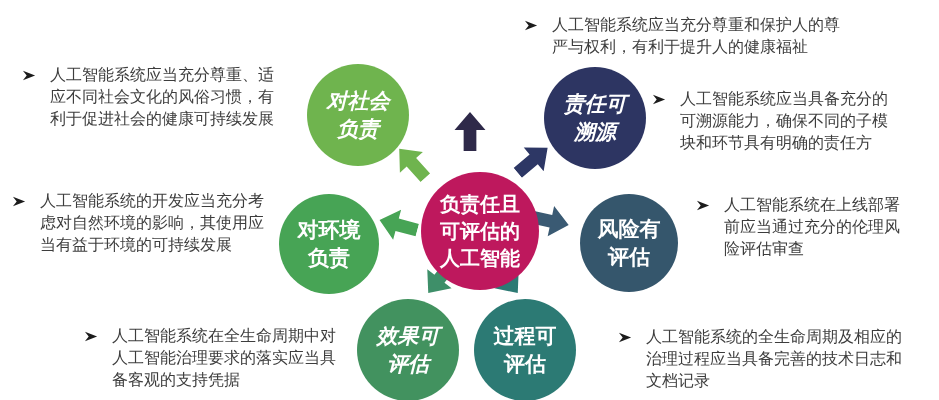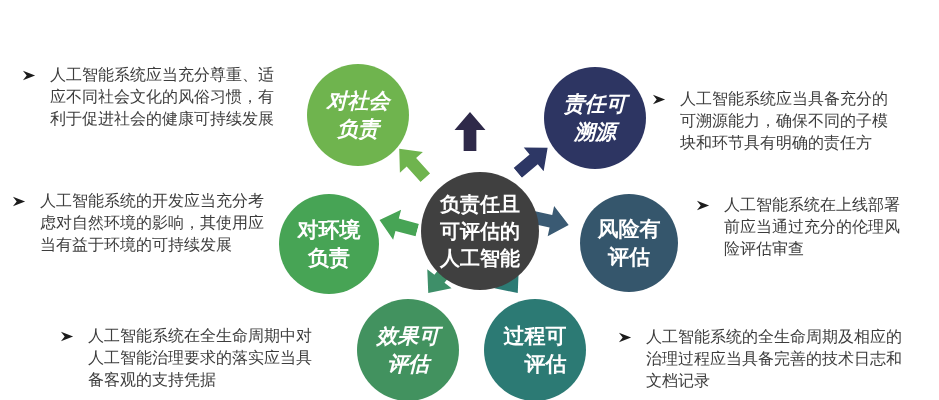--- a/index.html
+++ b/index.html
@@ -12,21 +12,21 @@
   .circle{
     position:absolute;border-radius:50%;
     display:flex;align-items:center;justify-content:center;
     color:#ffffff;font-weight:bold;text-align:center;
     white-space:pre-line;
   }
   .circle-center{left:421px;top:172px;width:118px;height:118px;font-size:20px;line-height:27px;}
   .node-0{left:424px;top:9px;width:102px;height:102px;font-size:21px;line-height:28px;}
   .node-1{left:544px;top:67px;width:102px;height:102px;font-size:21px;line-height:28px;font-style:italic;}
   .node-2{left:580px;top:194px;width:98px;height:98px;font-size:21px;line-height:28px;}
-  .node-3{left:484px;top:299px;width:102px;height:102px;font-size:21px;line-height:28px;text-align:right;}
+  .node-3{left:474px;top:299px;width:102px;height:102px;font-size:21px;line-height:28px;}
   .node-4{left:357px;top:299px;width:102px;height:102px;font-size:21px;line-height:28px;}
   .node-5{left:279px;top:194px;width:100px;height:100px;font-size:21px;line-height:28px;}
   .node-6{left:307px;top:64px;width:102px;height:102px;font-size:21px;line-height:28px;}
   
   .arrow{position:absolute;width:40px;height:33px;}
   .arrow-0{left:470px;top:131px;transform:translate(-50%,-50%) rotate(-90deg);}
   .arrow-1{left:533px;top:160px;transform:translate(-50%,-50%) rotate(-40deg);}
   .arrow-2{left:550px;top:221px;transform:translate(-50%,-50%) rotate(12deg);}
   .arrow-3{left:506px;top:278px;transform:translate(-50%,-50%) rotate(52deg);}
   .arrow-4{left:440px;top:278px;transform:translate(-50%,-50%) rotate(128deg);}
@@ -36,21 +36,21 @@
   .note{
     position:absolute;display:flex;gap:13px;align-items:flex-start;
     color:#3d3d3d;font-size:16px;line-height:22px;
   }
   .note .bullet{width:15px;height:15px;flex:0 0 15px;margin-top:4px;}
   .note-text{white-space:pre-line;}
   .note-0{left:524px;top:14px;width:360px;}
   .note-1{left:652px;top:88px;width:250px;}
   .note-2{left:696px;top:194px;width:215px;}
   .note-3{left:618px;top:326px;width:300px;}
-  .note-4{left:60px;top:325px;width:265px;}
+  .note-4{left:84px;top:325px;width:265px;}
   .note-5{left:12px;top:190px;width:265px;}
   .note-6{left:22px;top:64px;width:270px;}
 </style>
 </head>
 <body>
 
 <div class="stage">
 
   <svg class="arrow arrow-0" viewBox="0 0 44 36" style="fill: rgb(46, 41, 73);">
       <polygon points="0,11 23,11 23,1 43,18 23,35 23,25 0,25"></polygon>
@@ -67,37 +67,44 @@
   <svg class="arrow arrow-4" viewBox="0 0 44 36" style="fill: rgb(62, 143, 105);">
       <polygon points="0,11 23,11 23,1 43,18 23,35 23,25 0,25"></polygon>
     </svg>
   <svg class="arrow arrow-5" viewBox="0 0 44 36" style="fill: rgb(71, 164, 85);">
       <polygon points="0,11 23,11 23,1 43,18 23,35 23,25 0,25"></polygon>
     </svg>
   <svg class="arrow arrow-6" viewBox="0 0 44 36" style="fill: rgb(111, 180, 78);">
       <polygon points="0,11 23,11 23,1 43,18 23,35 23,25 0,25"></polygon>
     </svg>
 
-  <div class="circle circle-center" style="background-color: #404040;">负责任且
+  <div class="circle circle-center" style="background-color: #be185d;">负责任且
 可评估的
 人工智能</div>
 
   <div class="circle node-1" style="background-color: rgb(45, 53, 98);">责任可
 溯源</div>
   <div class="circle node-2" style="background-color: rgb(53, 86, 108);">风险有
 评估</div>
   <div class="circle node-3" style="background-color: rgb(44, 122, 116);">过程可
 评估</div>
   <div class="circle node-4" style="background-color: rgb(66, 146, 95); font-style: italic;">效果可
 评估</div>
   <div class="circle node-5" style="background-color: rgb(71, 164, 85);">对环境
 负责</div>
   <div class="circle node-6" style="background-color: rgb(111, 180, 78); font-style: italic;">对社会
 负责</div>
 
+  <div class="note note-0">
+    <svg class="bullet" viewBox="0 0 16 16" style="fill: rgb(28, 28, 28);">
+        <polygon points="1,3 14,8 1,13 5,8"></polygon>
+      </svg>
+    <div class="note-text">人工智能系统应当充分尊重和保护人的尊
+严与权利，有利于提升人的健康福祉</div>
+  </div>
   <div class="note note-1">
     <svg class="bullet" viewBox="0 0 16 16" style="fill: rgb(28, 28, 28);">
         <polygon points="1,3 14,8 1,13 5,8"></polygon>
       </svg>
     <div class="note-text">人工智能系统应当具备充分的
 可溯源能力，确保不同的子模
 块和环节具有明确的责任方</div>
   </div>
   <div class="note note-2">
     <svg class="bullet" viewBox="0 0 16 16" style="fill: rgb(28, 28, 28);">

